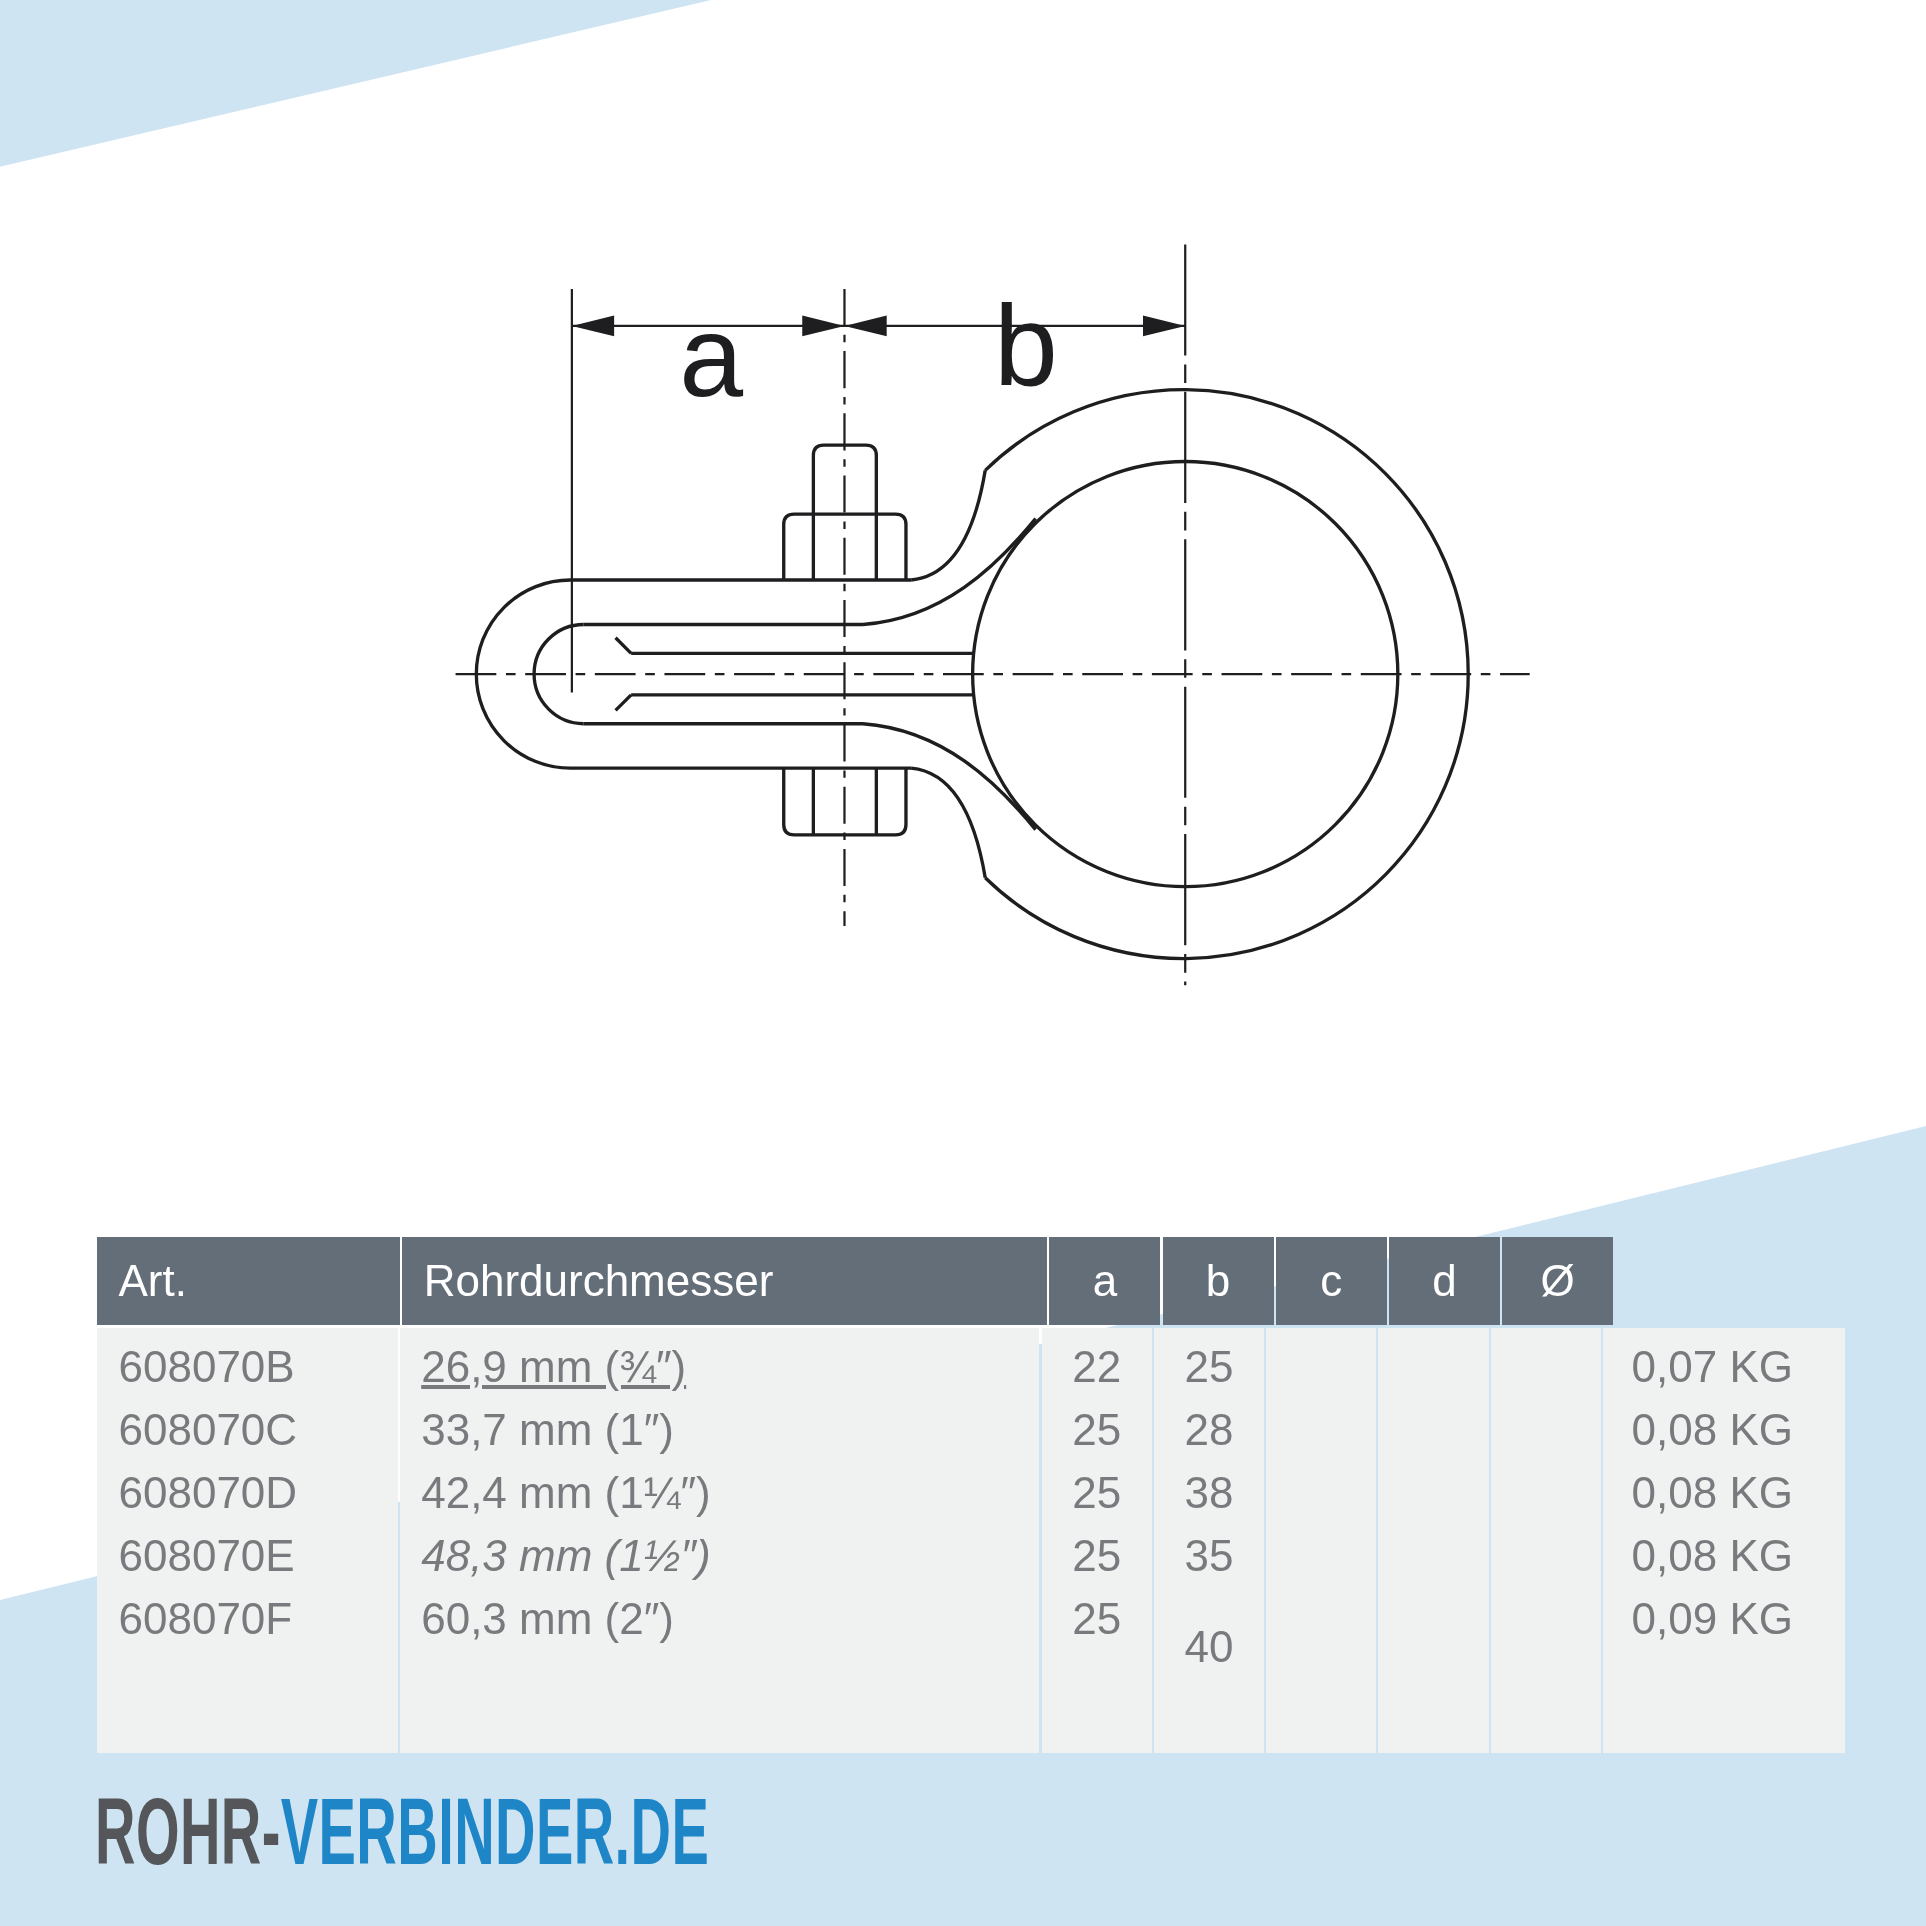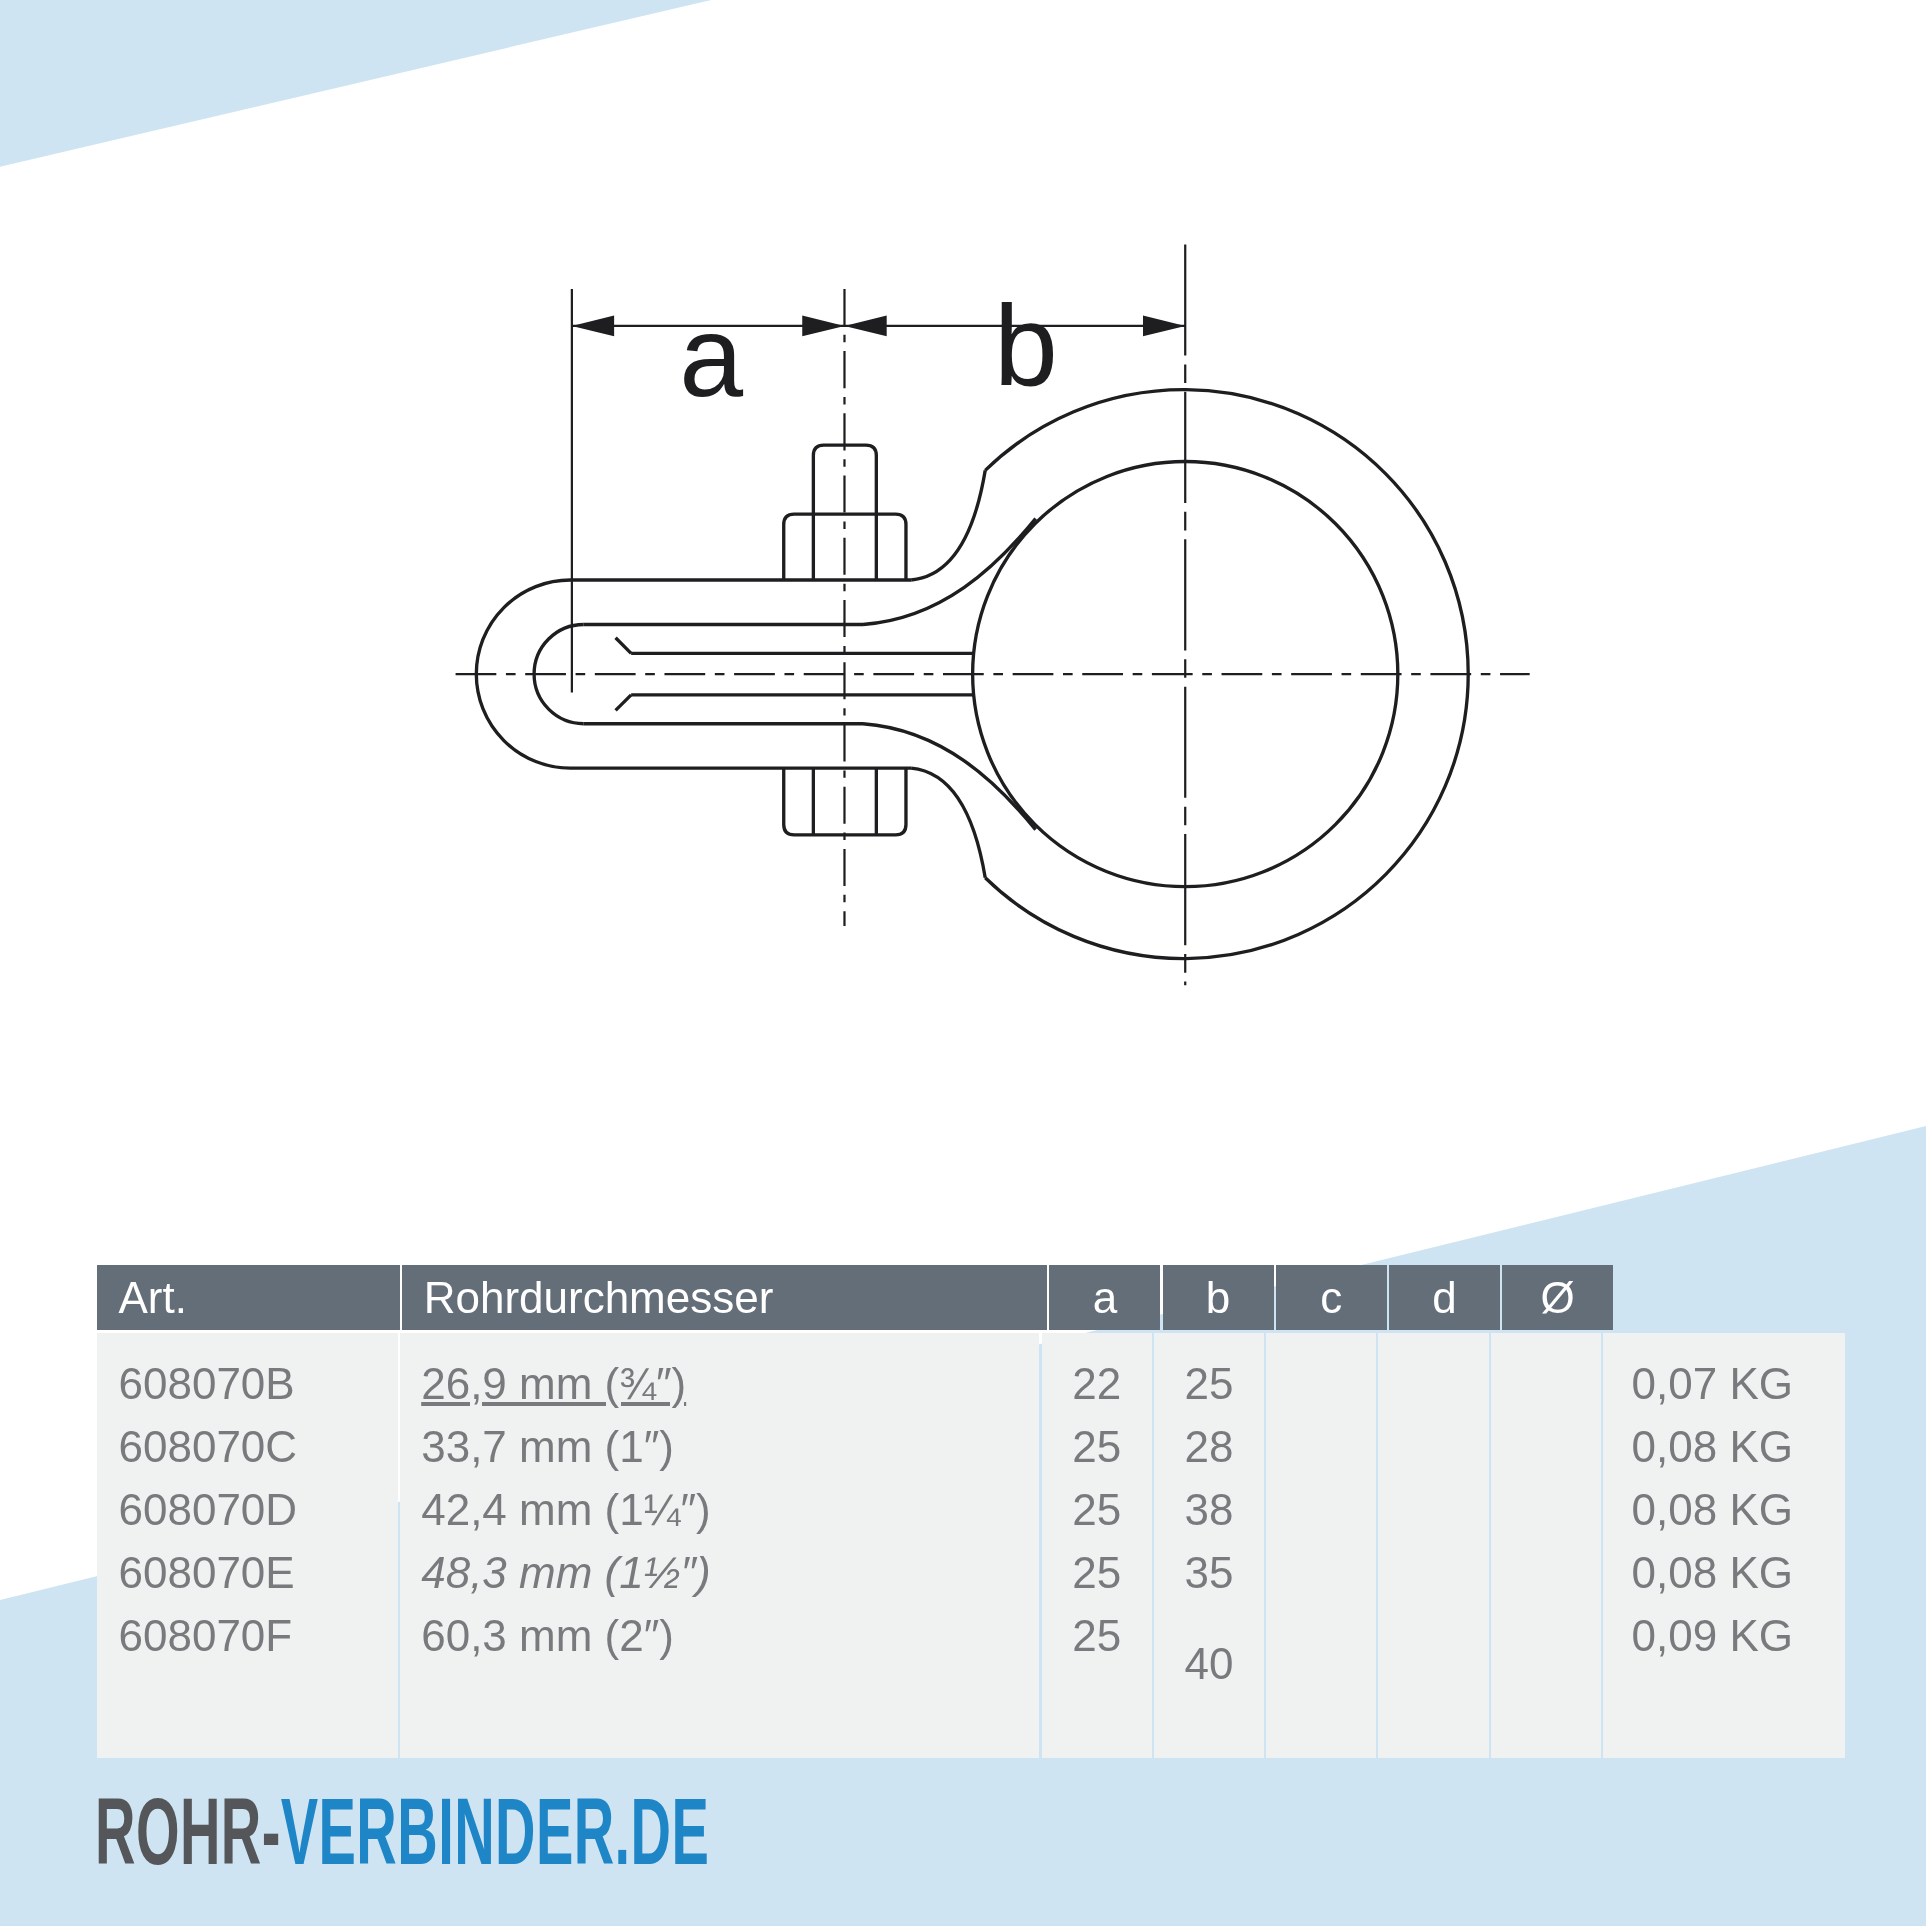--- a/index.html
+++ b/index.html
@@ -5,23 +5,23 @@
   html,body{margin:0;padding:0;background:#ffffff;}
   #stage{position:relative;width:1926px;height:1926px;background:#ffffff;overflow:hidden;
          font-family:"Liberation Sans",sans-serif;}
   
   .wedge{position:absolute;left:0;top:0;width:1926px;height:1926px;pointer-events:none;}
   
   #drawing{position:absolute;left:0;top:0;width:1926px;height:1926px;}
   
   #spec-table{position:absolute;left:97px;top:1237px;width:1748px;}
   .t-row{display:flex;gap:2.2px;}
-  .h-cell{background:#646e78;color:#ffffff;height:65px;display:flex;align-items:center;
-          font-size:44px;margin-top:28px;}
-  .b-col{background:#f0f1f1;height:425px;padding-top:19px;box-sizing:border-box;}
+  .h-cell{background:#646e78;color:#ffffff;height:88px;display:flex;align-items:center;
+          font-size:44px;}
+  .b-col{background:#f0f1f1;height:425px;padding-top:7px;box-sizing:border-box;}
   .b-cell{height:63px;display:flex;align-items:center;font-size:44px;color:#797a7d;}
   .al{justify-content:flex-start;}
   .ac{justify-content:center;}
   .ar{justify-content:flex-end;}
   
   #logo{position:absolute;left:95px;top:1784px;font-size:95px;line-height:1;
         font-weight:bold;white-space:nowrap;transform:scaleX(0.59);transform-origin:left top;
         letter-spacing:0.7px;}
   #logo .lg-gray{color:#545659;}
   #logo .lg-blue{color:#1e86c7;}

